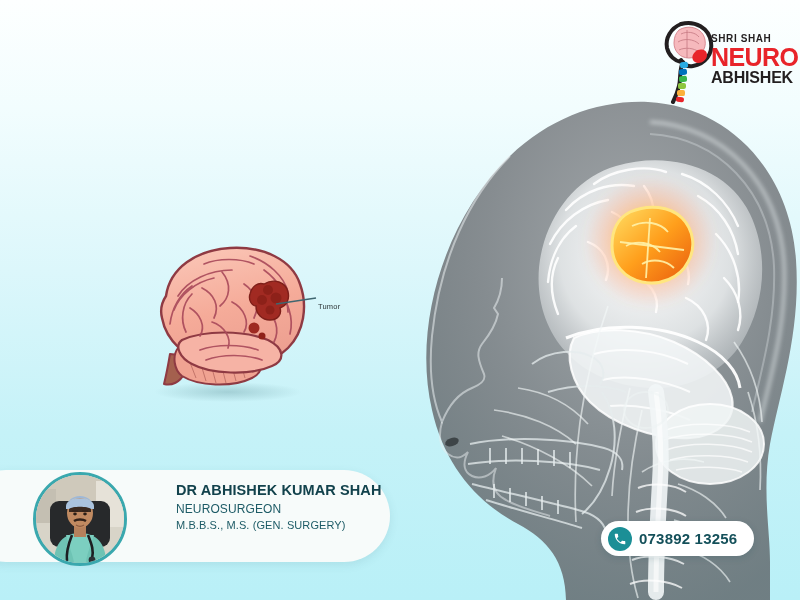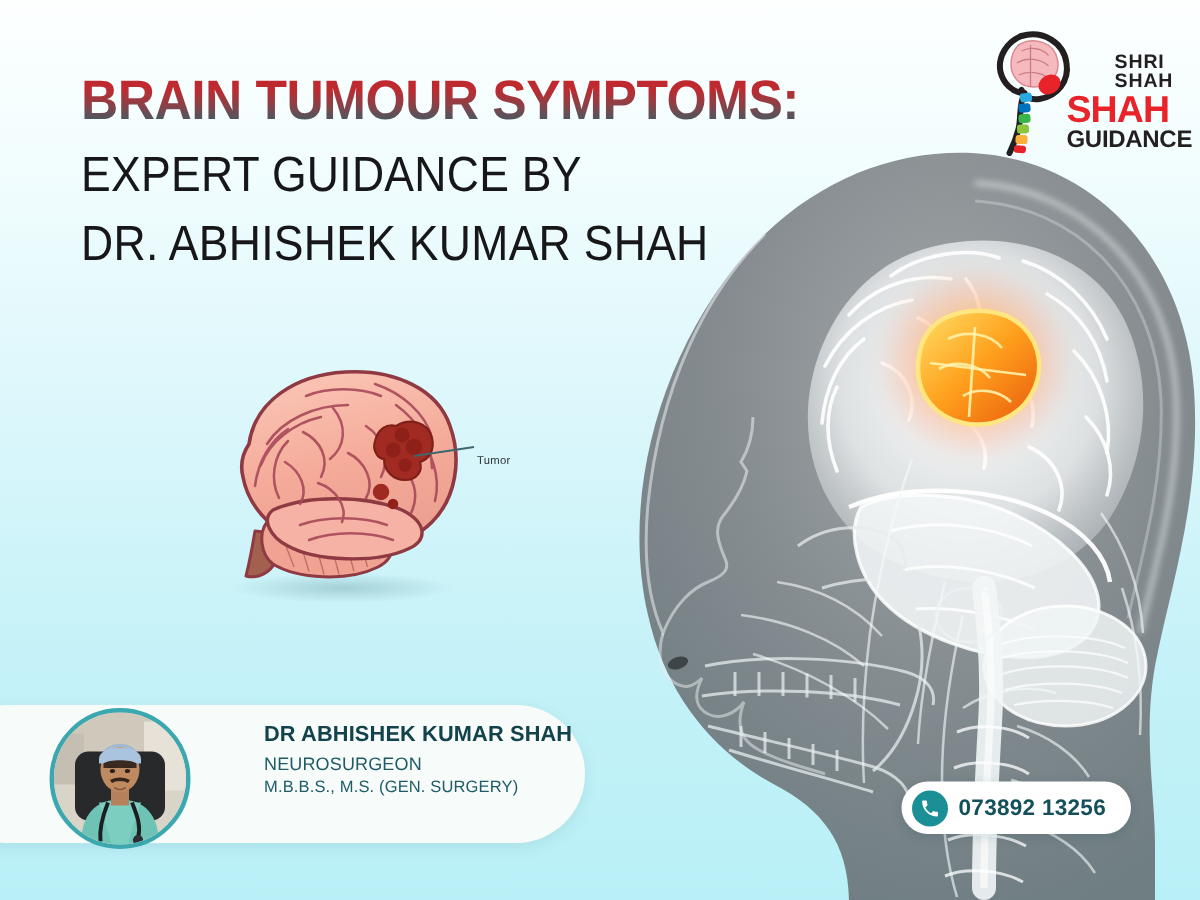--- a/index.html
+++ b/index.html
@@ -28,21 +28,21 @@
     font-weight:normal;font-size:33px;line-height:1.33;color:#17171a;
     letter-spacing:0.2px;transform:scaleX(0.9);transform-origin:left center;
     white-space:nowrap;margin-top:9px;
   }
   .subline.second{margin-top:2px;}
 
   
   .logo{position:absolute;right:14px;top:18px;width:125px;height:86px;}
   .logo-mark{position:absolute;left:0;top:0;width:56px;height:86px;}
   .logo-text{position:absolute;left:50px;top:16px;width:78px;}
-  .logo-shri{font-size:13px;font-weight:bold;color:#231f20;letter-spacing:0.6px;line-height:1;margin-left:32px;}
+  .logo-shri{font-size:10px;font-weight:bold;color:#231f20;letter-spacing:0.6px;line-height:1;}
   .logo-neuro{font-size:25px;font-weight:bold;color:#e8242a;letter-spacing:-0.6px;line-height:0.96;margin-top:1px;}
   .logo-hosp{font-size:16px;font-weight:bold;color:#231f20;letter-spacing:-0.2px;line-height:1;margin-top:1px;}
 
   
   .xray{position:absolute;right:-18px;top:92px;width:420px;height:510px;}
 
   
   .brain-illus{position:absolute;left:104px;top:236px;width:250px;height:170px;}
   .tumor-label{
     position:absolute;left:318px;top:302px;font-size:7.5px;color:#2d3436;
@@ -241,25 +241,20 @@
         <path d="M282,456 C304,462 322,474 332,490"></path>
         <path d="M244,380 C262,368 286,364 306,370"></path>
         <path d="M336,250 C352,272 362,300 364,330"></path>
         <path d="M350,300 C360,330 364,364 362,398"></path>
       </g>
 
       <ellipse cx="248" cy="318" rx="22" ry="18" fill="none" stroke="#eef3f4" stroke-opacity="0.5" stroke-width="2"></ellipse>
     </g>
   </svg>
 
-  <div class="headline-block">
-    <div class="headline">BRAIN TUMOUR SYMPTOMS:</div>
-    <div class="subline">EXPERT GUIDANCE BY</div>
-    <div class="subline second">DR. ABHISHEK KUMAR SHAH</div>
-  </div>
 
   <div class="logo">
     <svg class="logo-mark" viewBox="0 0 56 86" xmlns="http://www.w3.org/2000/svg">
 
       <path d="M20,6 C34,2 48,10 50,24 C52,36 44,46 32,48 C26,49 22,46 20,42" fill="none" stroke="#231f20" stroke-width="4" stroke-linecap="round"></path>
       <path d="M20,6 C10,10 4,20 6,30 C8,38 14,43 20,44" fill="none" stroke="#231f20" stroke-width="4" stroke-linecap="round"></path>
 
       <path d="M18,12 C28,6 42,10 44,22 C46,32 38,40 28,40 C19,40 13,33 13,25 C13,19 15,15 18,12 Z" fill="#f6b9bd" stroke="#d98a92" stroke-width="1"></path>
       <g fill="none" stroke="#c97f88" stroke-width="0.9">
         <path d="M20,16 C26,13 34,14 38,19"></path>
@@ -273,22 +268,22 @@
       <path d="M22,44 C18,52 20,60 18,68 C16,76 14,80 12,84" fill="none" stroke="#231f20" stroke-width="4" stroke-linecap="round"></path>
       <rect x="19" y="44" width="8" height="6" rx="2" fill="#29abe2" transform="rotate(-8 23 47)"></rect>
       <rect x="18" y="51" width="8" height="6" rx="2" fill="#0071bc" transform="rotate(-6 22 54)"></rect>
       <rect x="18" y="58" width="8" height="6" rx="2" fill="#39b54a" transform="rotate(-4 22 61)"></rect>
       <rect x="17" y="65" width="8" height="6" rx="2" fill="#8cc63f" transform="rotate(-2 21 68)"></rect>
       <rect x="16" y="72" width="8" height="6" rx="2" fill="#fbb03b" transform="rotate(2 20 75)"></rect>
       <rect x="15" y="79" width="8" height="5" rx="2" fill="#e8242a" transform="rotate(6 19 81)"></rect>
     </svg>
     <div class="logo-text">
       <div class="logo-shri">SHRI SHAH</div>
-      <div class="logo-neuro">SHAH</div>
-      <div class="logo-hosp">GUIDANCE</div>
+      <div class="logo-neuro">NEURO</div>
+      <div class="logo-hosp">ABHISHEK</div>
     </div>
   </div>
 
   <svg class="brain-illus" viewBox="0 0 250 170" xmlns="http://www.w3.org/2000/svg">
     <defs>
       <radialGradient id="shadowG" cx="50%" cy="50%" r="50%">
         <stop offset="0%" stop-color="#5a8f96" stop-opacity="0.35"></stop>
         <stop offset="100%" stop-color="#5a8f96" stop-opacity="0"></stop>
       </radialGradient>
       <linearGradient id="cortexG" x1="0" y1="0" x2="0.3" y2="1">

